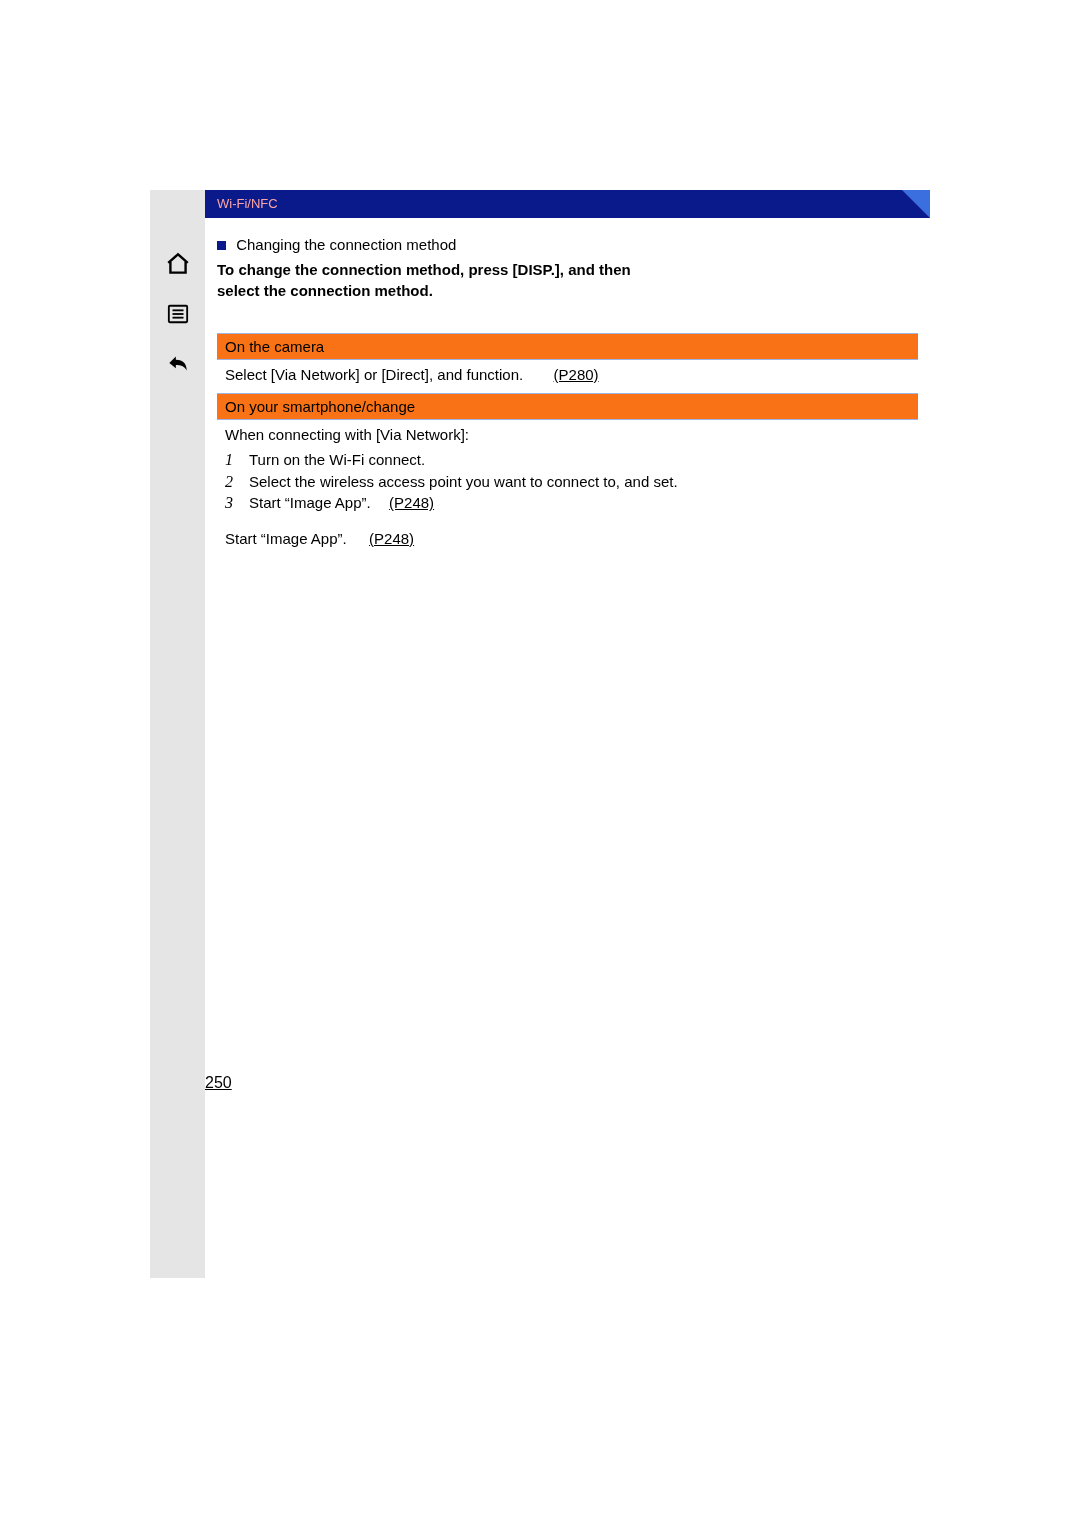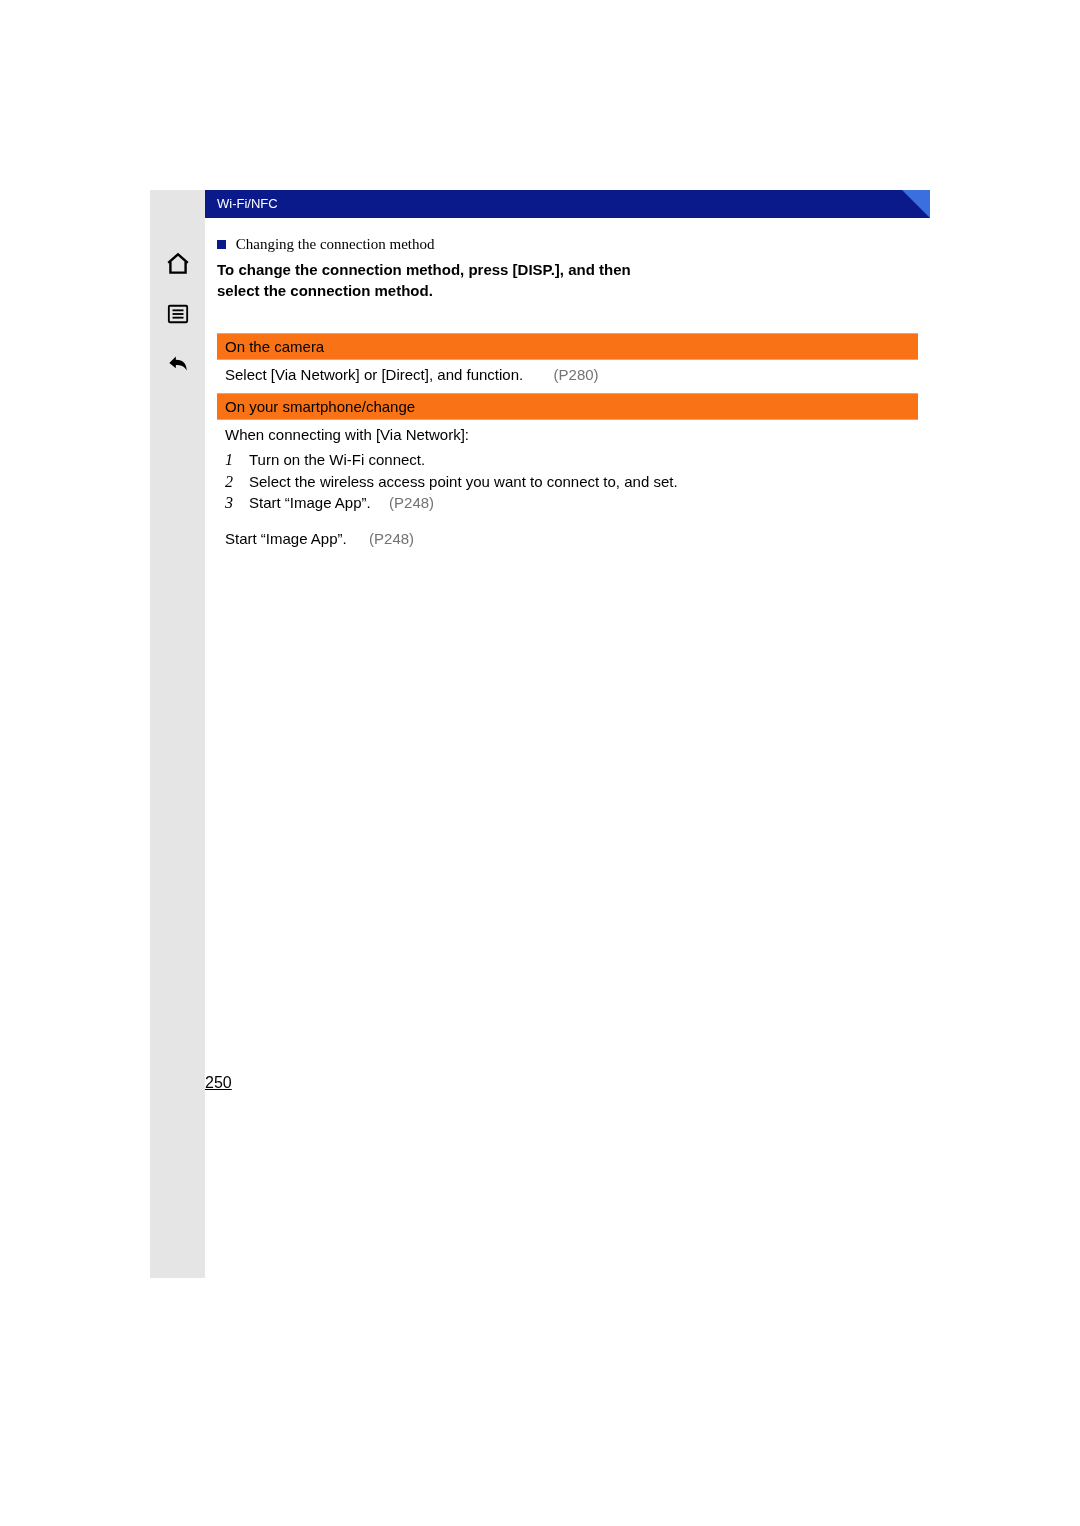--- a/index.html
+++ b/index.html
@@ -35,21 +35,21 @@
   }
   .content {
     flex: 1;
     background: #ffffff;
     position: relative;
     min-height: 930px;
   }
   .header-bar {
     position: relative;
     background: #0b1a8a;
-    color: #ffffff;
+    color: #fca5a5;
     font-size: 13px;
     padding: 6px 12px;
     height: 16px;
     line-height: 16px;
   }
   .header-bar::after {
     content: "";
     position: absolute;
     right: 0;
     top: 0;
@@ -57,21 +57,20 @@
     height: 0;
     border-top: 0 solid transparent;
     border-bottom: 28px solid transparent;
     border-right: 28px solid #3b6fe0;
   }
   .body {
     padding: 18px 12px 0 12px;
   }
   .section-title-row {
     margin-bottom: 6px;
-    font-family: Liberation Serif, serif;
   }
   .blue-square {
     display: inline-block;
     width: 9px;
     height: 9px;
     background: #0b1a8a;
     margin-right: 6px;
     vertical-align: 0px;
   }
   .section-title {
@@ -89,21 +88,22 @@
     padding: 4px 8px;
     margin: 0;
   }
   .row-plain {
     padding: 6px 8px 10px 8px;
   }
   .row-plain2 {
     padding: 6px 8px 6px 8px;
   }
   .link {
-    color: #737373;
+    color: #000000;
+    text-decoration: underline;
   }
   .gap { display:inline-block; width:22px; }
   ol.steps {
     list-style: none;
     padding: 0 8px 10px 8px;
     margin: 0;
   }
   ol.steps li {
     display: flex;
     align-items: baseline;

